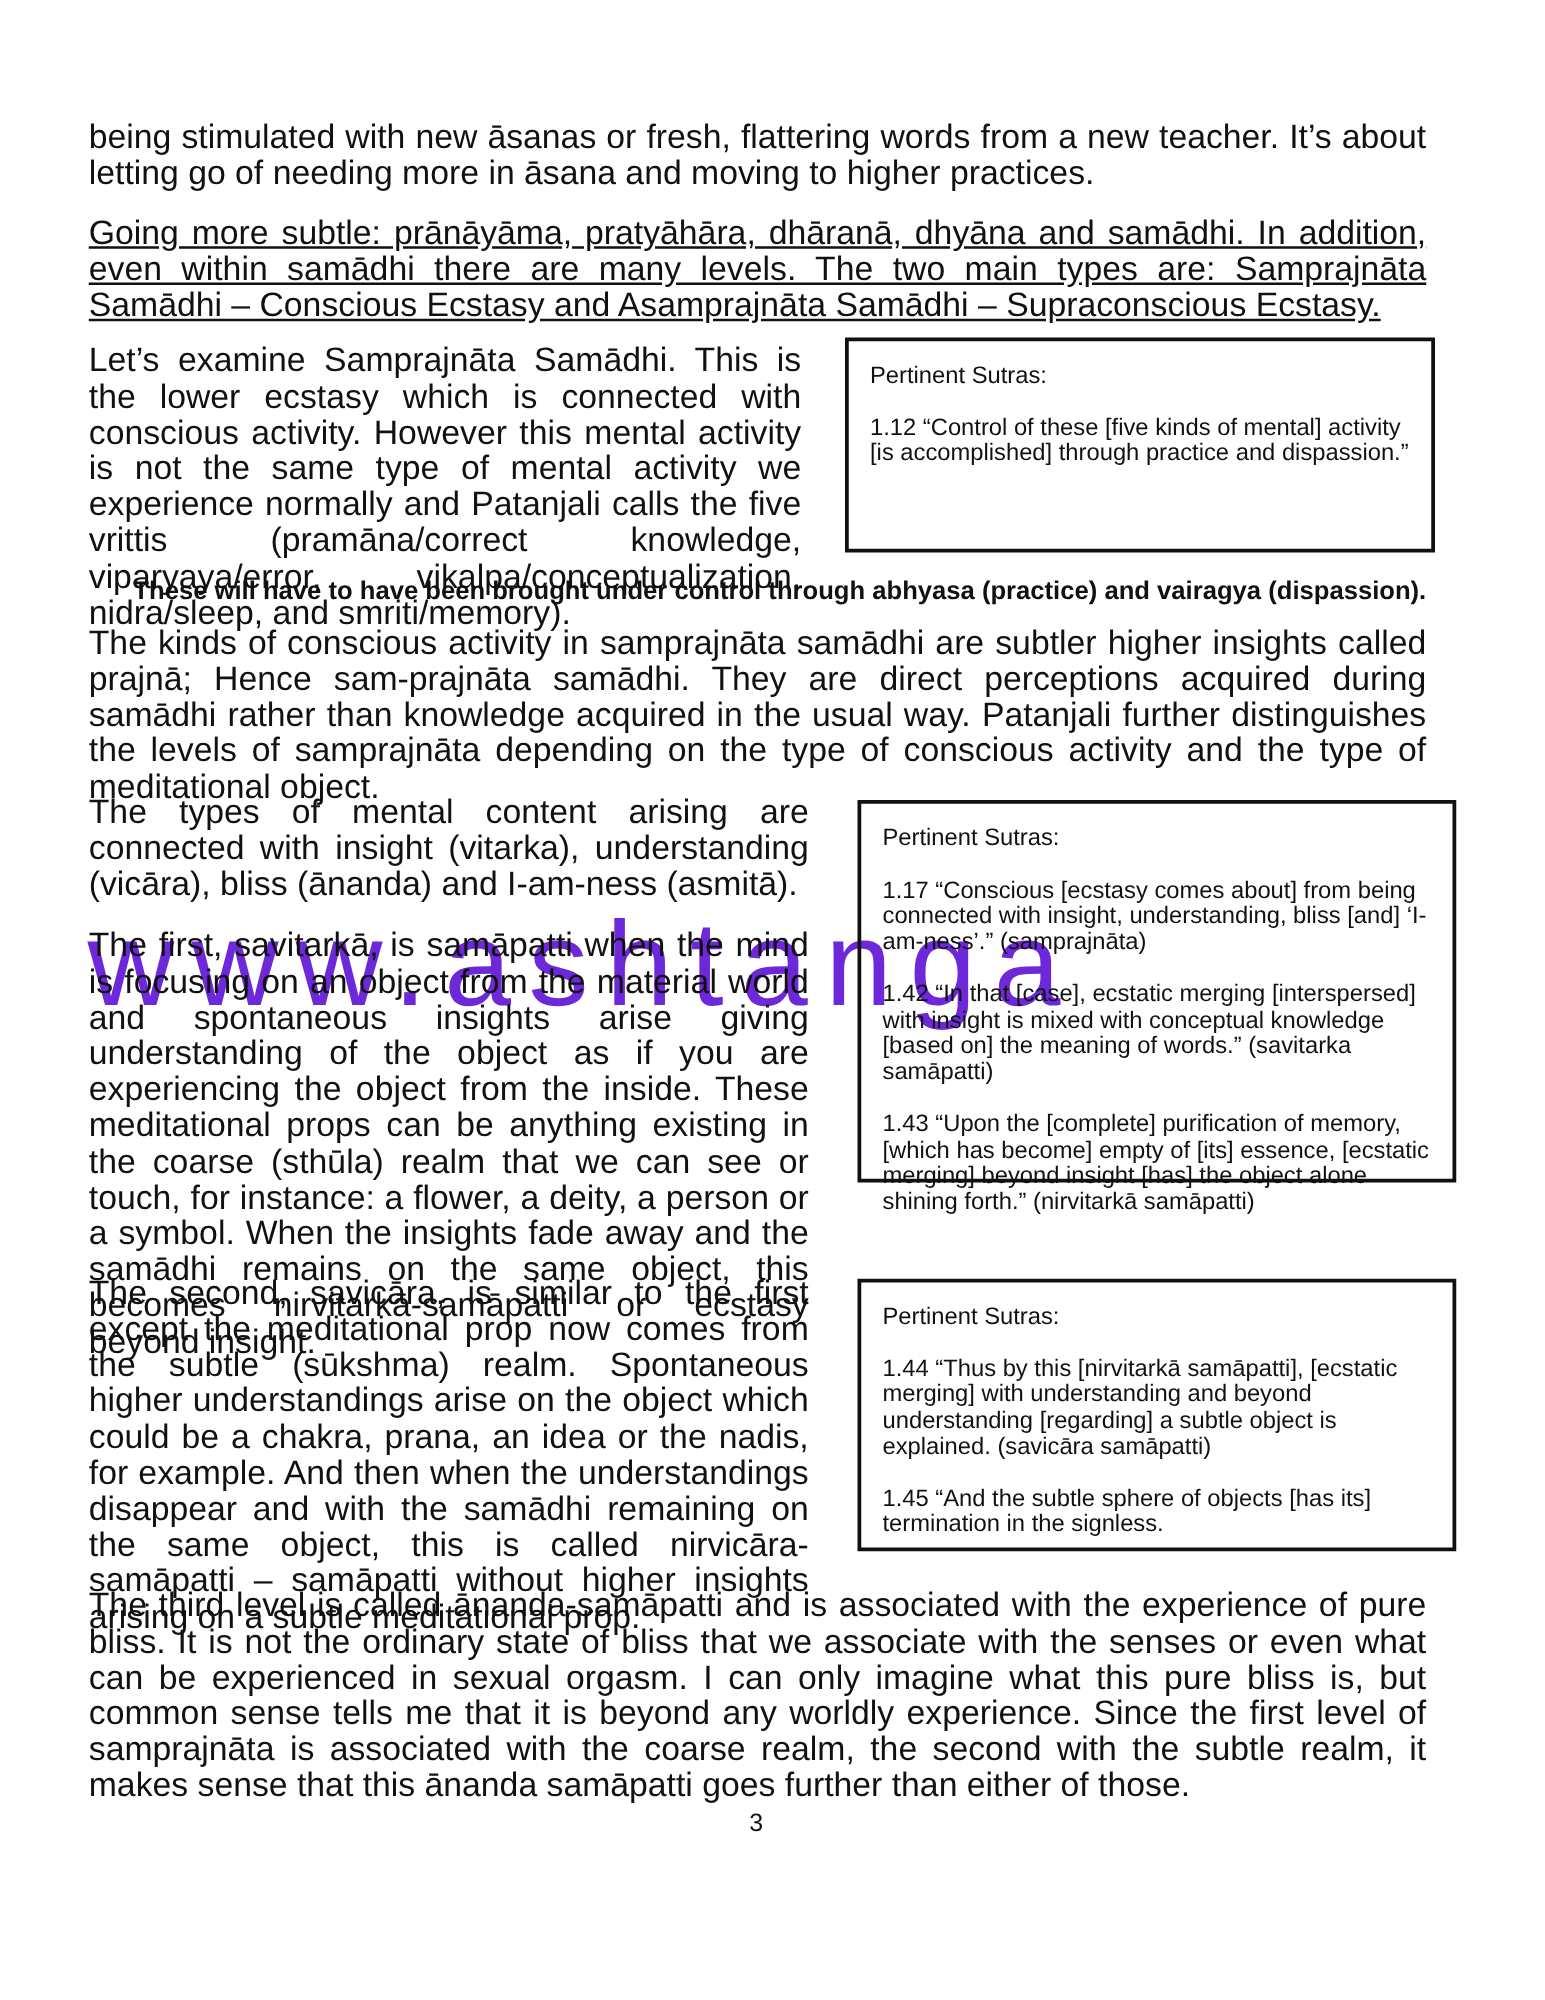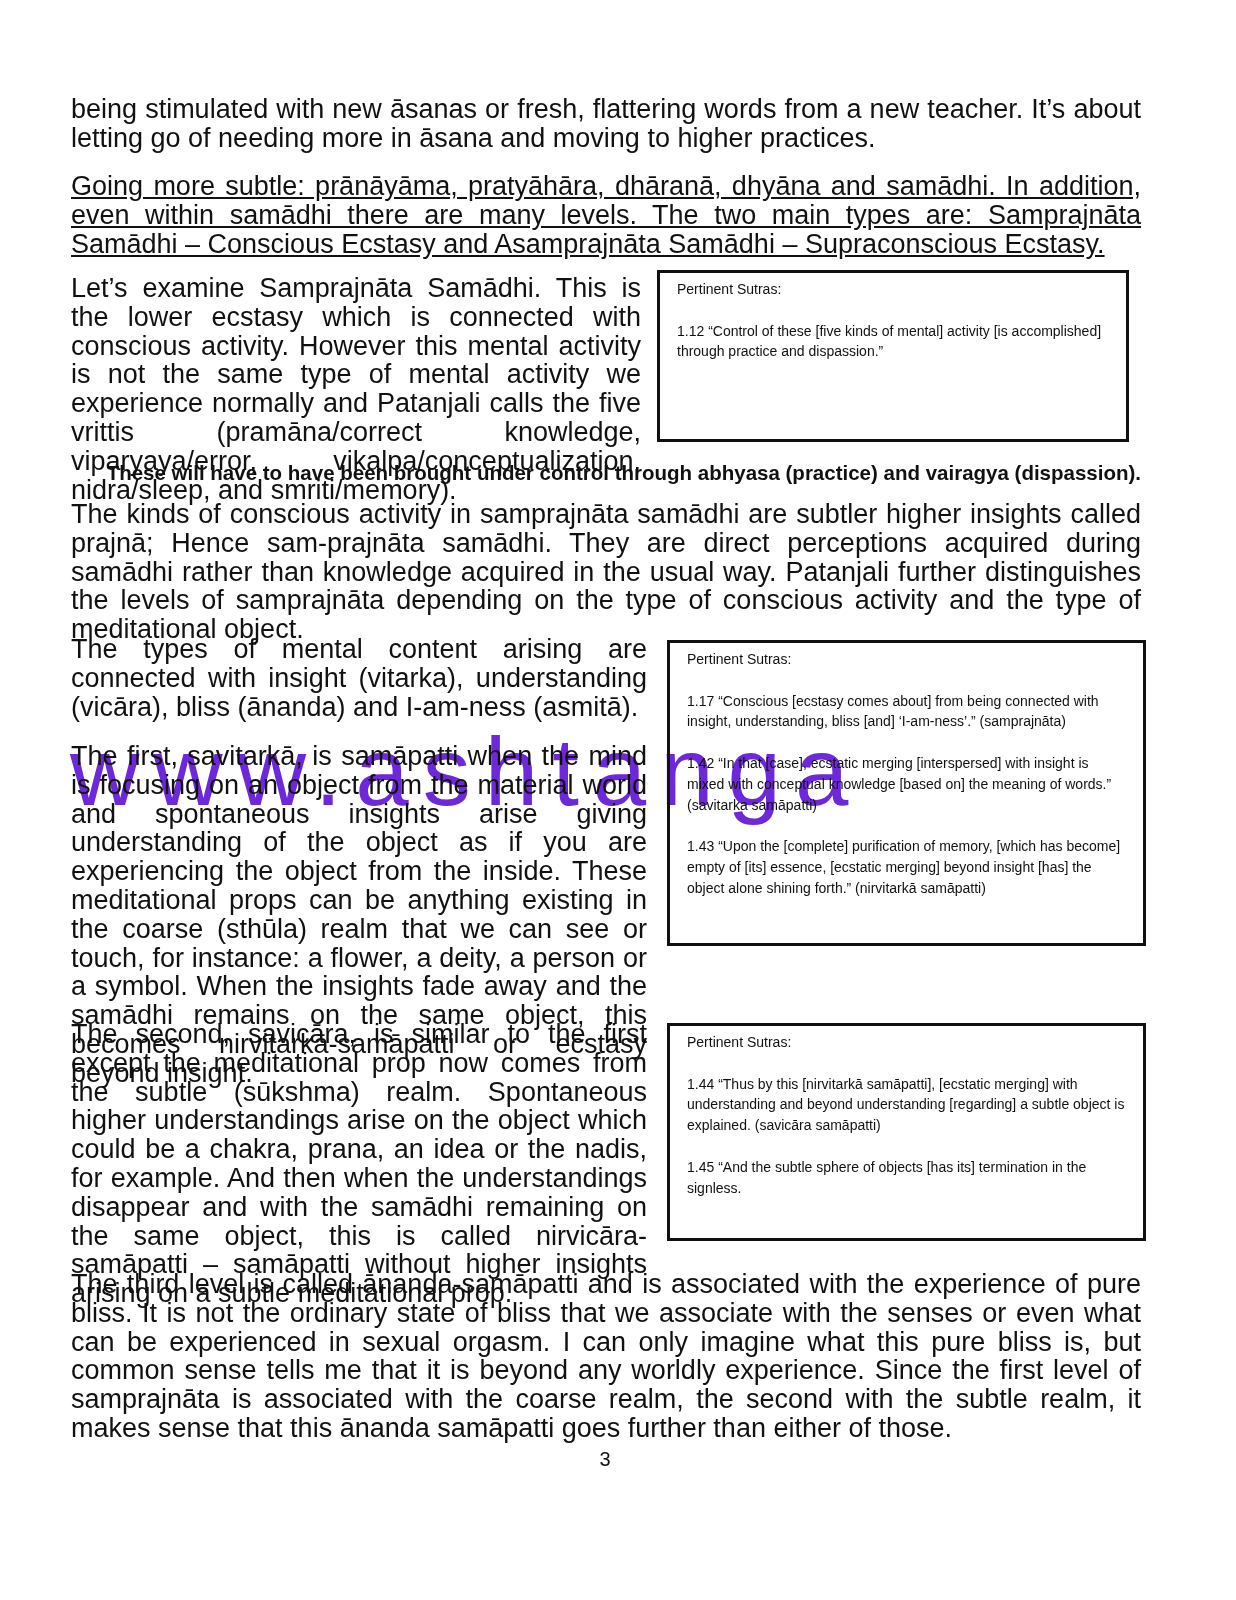--- a/index.html
+++ b/index.html
@@ -3,21 +3,21 @@
 <meta charset="utf-8">
 <style>
   html, body { margin:0; padding:0; background:#ffffff; }
   body { width:1236px; height:1600px; position:relative; overflow:hidden;
          font-family:"Liberation Sans", sans-serif; color:#111; }
   .para { position:absolute; left:71px; font-size:27px; line-height:28.8px;
           text-align:justify; margin:0; }
   .full { width:1070px; }
   .narrow { width:576px; }
   .box { position:absolute; border:3px solid #111; box-sizing:border-box;
-         font-size:14px; line-height:20.8px; color:#111; padding:6px 14px 0 17px; }
+         font-size:19px; line-height:20.8px; color:#111; padding:18px 14px 0 17px;margin-left:19px; }
   .box p { margin:0 0 20.8px 0; }
   .box .hdr { margin-bottom:20.8px; }
   .watermark { position:absolute; left:70px; top:722px; font-size:96px; line-height:100px;
                color:#6d28d9; letter-spacing:14px; font-family:"Liberation Sans", sans-serif;
                z-index:0; white-space:nowrap; pointer-events:none; }
   .para, .box { z-index:1; }
   .pagenum { position:absolute; left:0; width:1210px; top:1448px; text-align:center;
              font-size:20px; }
   .tail { position:absolute; left:71px; width:1070px; font-size:20.5px; line-height:28.8px; text-align:justify; margin:0; }
 </style>

